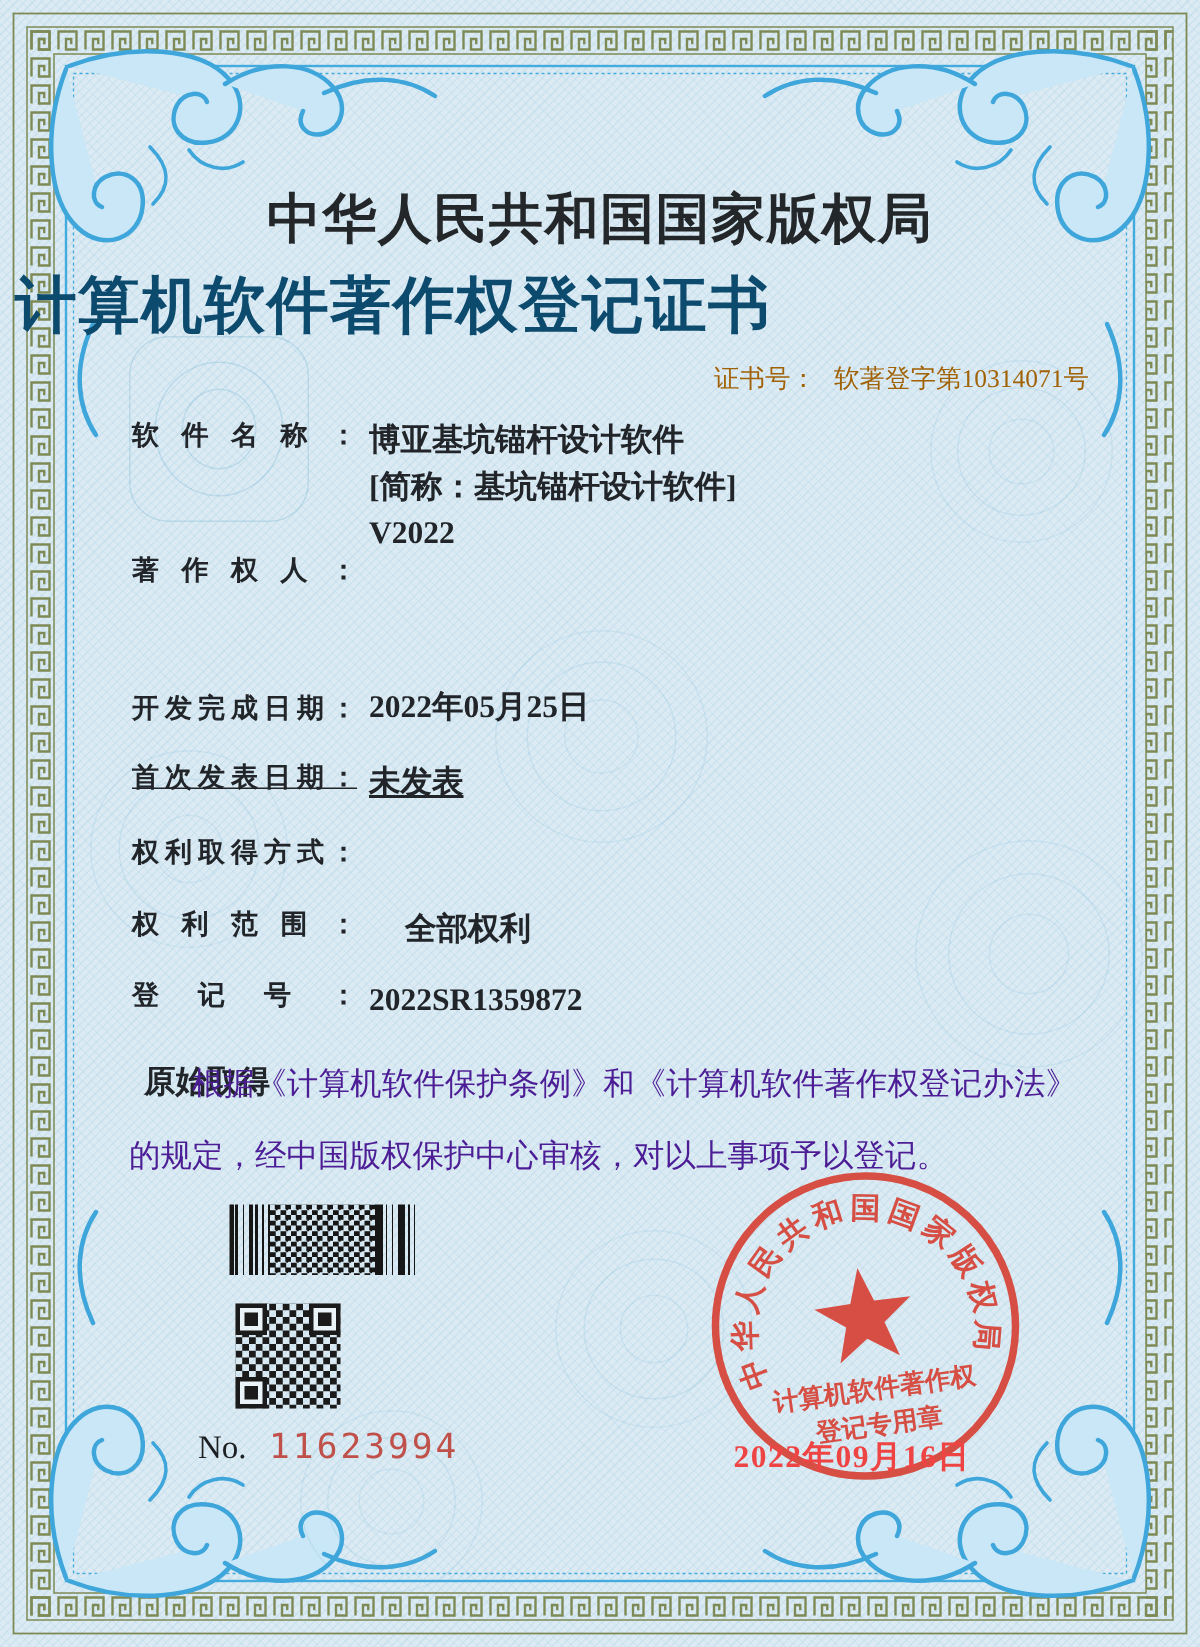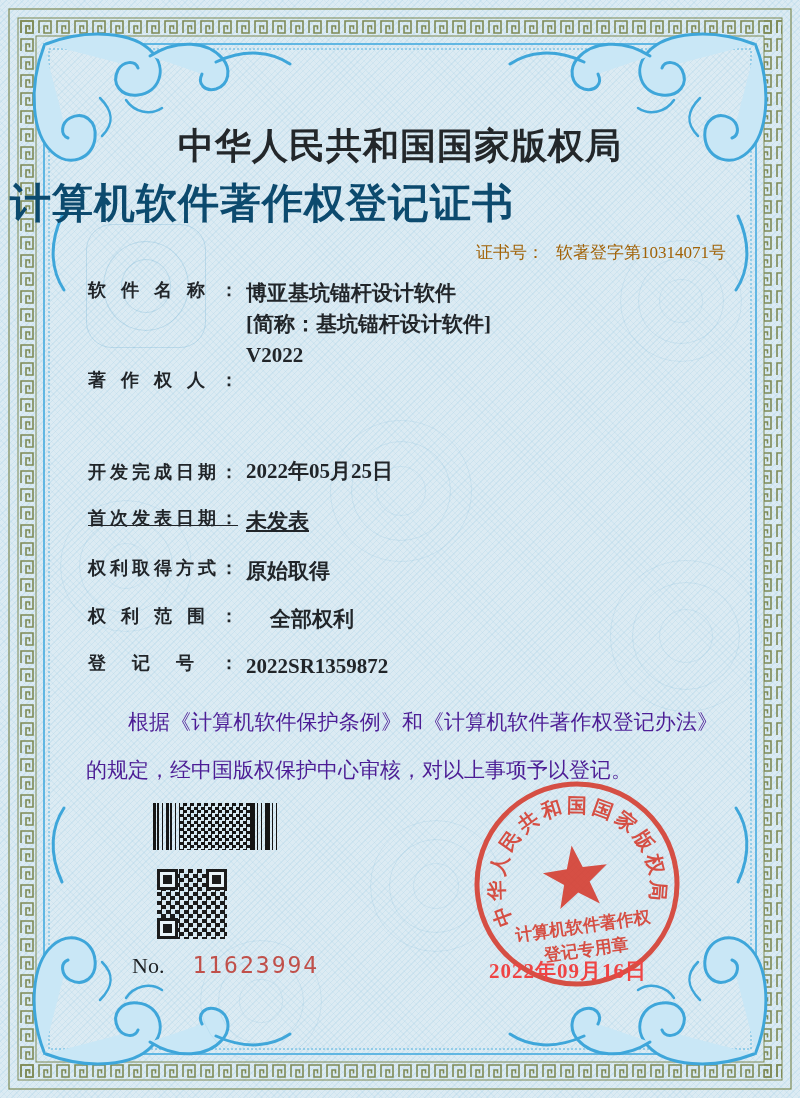--- a/index.html
+++ b/index.html
@@ -74,21 +74,21 @@
     background:repeating-conic-gradient(#1b1b1b 0% 25%, rgba(0,0,0,0) 0% 50%);
     background-size:9px 9px;
   }
   .qf{position:absolute;width:15px;height:15px;border:3px solid #1b1b1b;background:#e9f3f8;}
   .qf::after{content:'';position:absolute;inset:3px;background:#1b1b1b;}
   .qf.tl{left:0;top:0;} .qf.tr{right:0;top:0;} .qf.bl{left:0;bottom:0;}
 
   .serial{position:absolute;left:132px;top:952px;font-size:22px;color:#1d2023;}
   .serial .num{
     font-family:"DejaVu Sans Mono","Liberation Mono",monospace;
-    color:#c0504a;font-size:23px;letter-spacing:2px;margin-left:28px;
+    color:#c0504a;font-size:23px;letter-spacing:2px;margin-left:15px;
   }
   .seal{position:absolute;left:462px;top:769px;width:230px;height:230px;pointer-events:none;z-index:3;}
   .issue-date{
     position:absolute;left:455px;top:957px;width:226px;text-align:center;
     font-size:21px;font-weight:bold;color:#ef4444;z-index:4;letter-spacing:1px;
   }
 </style>
 </head>
 <body>
 
@@ -157,21 +157,21 @@
   <div class="row-values">
       <div>2022年05月25日</div>
     </div>
 </div>
 <div class="field-row" style="top:506px;text-decoration:underline;">
   <span class="row-label">首次发表日期：</span>
   <div class="row-values">
       <div>未发表</div>
     </div>
 </div>
-<div class="field-row" style="top:556px;">
+<div class="field-row" style="top:556px;flex-direction:column;">
   <span class="row-label">权利取得方式：</span>
   <div class="row-values">
       <div>原始取得</div>
     </div>
 </div>
 <div class="field-row" style="top:604px;gap:24px;">
   <span class="row-label">权利范围：</span>
   <div class="row-values">
       <div>全部权利</div>
     </div>

